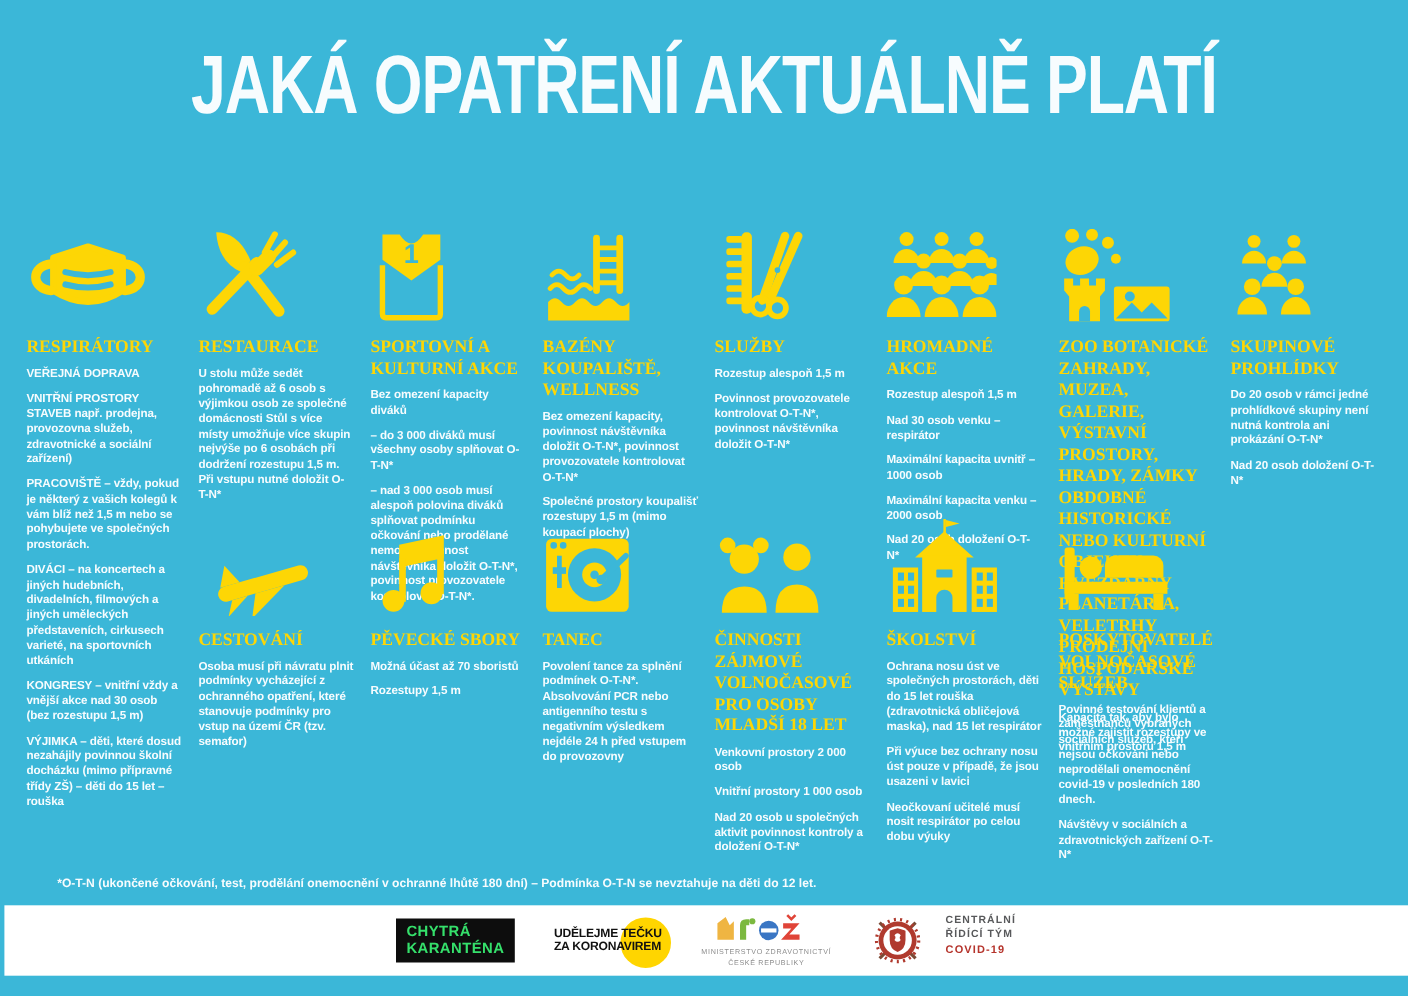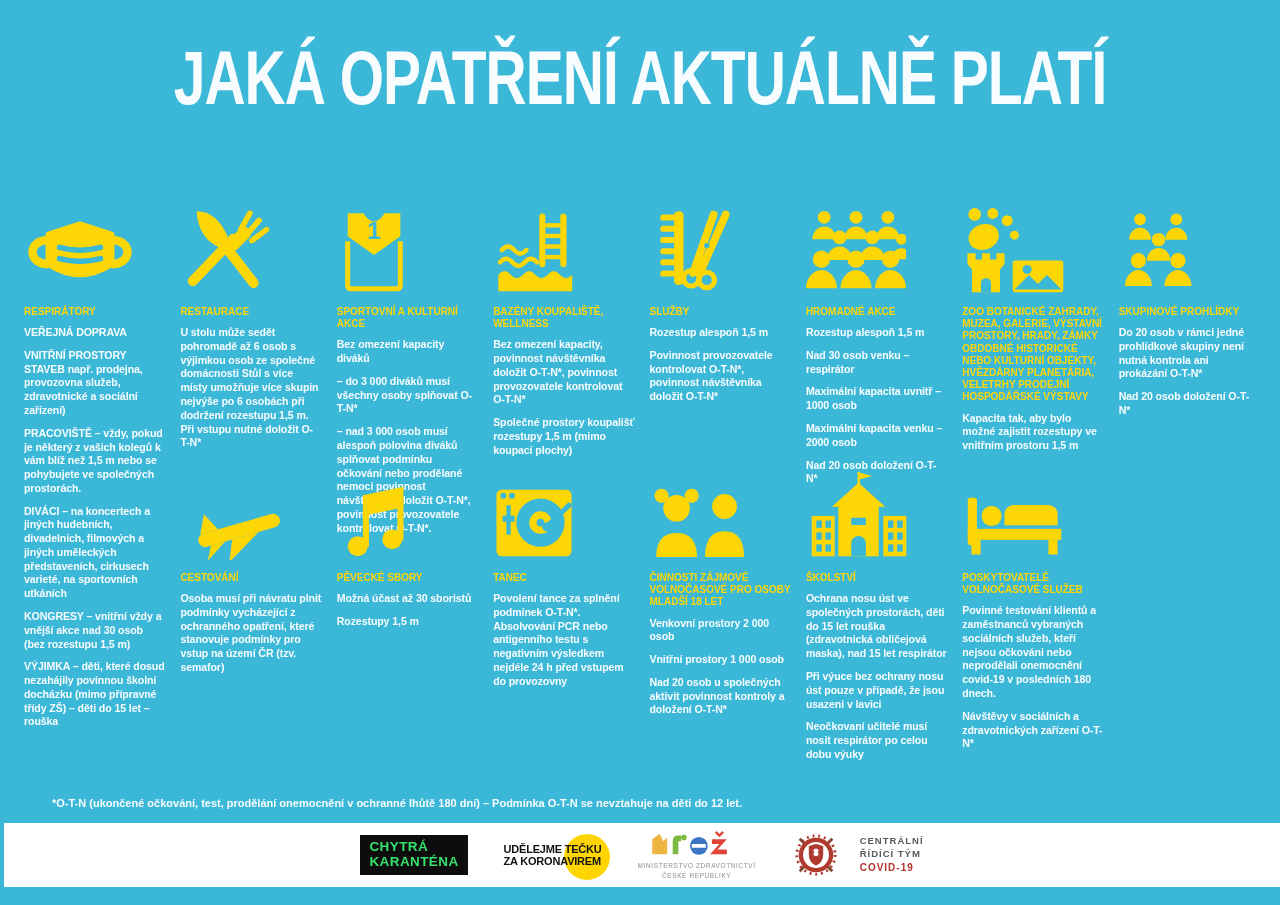--- a/index.html
+++ b/index.html
@@ -22,22 +22,22 @@
   .row{
     position:absolute;left:24px;width:1236px;
     display:grid;grid-template-columns:repeat(8,1fr);column-gap:15px;
   }
   .row-0{top:198px;}
   .row-1{top:476px;}
   .card{min-width:0;}
   .icon-box{height:96px;display:flex;align-items:flex-end;margin-bottom:12px;}
   .row-1 .icon-box{height:84px;}
   .card h3{
-    margin:0 0 8px;color:var(--yellow);font-size:10px;line-height:1.22;
-    font-weight:bold;letter-spacing:0px;
+    margin:0 0 8px;color:var(--yellow);font-size:16px;line-height:1.22;
+    font-weight:bold;letter-spacing:0px;font-family:Liberation Serif, serif;
   }
   .card p{
     margin:0 0 9px;color:var(--white);font-size:10.6px;line-height:1.3;
     font-weight:bold;letter-spacing:-0.1px;
   }
   .footnote{
     position:absolute;left:52px;top:797px;color:var(--white);
     font-size:11px;font-weight:bold;letter-spacing:0px;
   }
   .footer-bar{
@@ -46,21 +46,21 @@
   }
   .logo-chytra{
     background:#0d0d0d;color:#35e06b;padding:5px 9px;font-weight:bold;
     font-size:13.5px;line-height:1.08;letter-spacing:0.4px;
   }
   .logo-tecka{position:relative;font-weight:bold;color:#111;font-size:11px;line-height:1.12;letter-spacing:-0.2px;}
   .logo-tecka .dot{position:absolute;width:46px;height:46px;border-radius:50%;background:#ffd500;top:-9px;right:-8px;}
   .logo-tecka span{position:relative;}
   .logo-ministry{display:flex;flex-direction:column;align-items:center;gap:3px;}
   .logo-ministry .mz-text{color:#8f8f8f;font-size:6.5px;letter-spacing:0.6px;text-align:center;line-height:1.5;}
-  .logo-crt{display:flex;align-items:center;gap:20px;}
+  .logo-crt{display:flex;align-items:flex-start;gap:20px;}
   .logo-crt .crt-text{font-size:9.5px;font-weight:bold;color:#58595b;letter-spacing:1px;line-height:1.35;}
   .logo-crt .crt-covid{color:#b5342c;font-size:10px;letter-spacing:1px;}
 </style>
 </head>
 <body>
 
 <div class="poster">
   <div class="title">JAKÁ OPATŘENÍ AKTUÁLNĚ PLATÍ</div>
 
   <div class="row row-0">
@@ -236,21 +236,21 @@
         <div class="icon-box">
           <svg width="82" height="88" viewBox="0 0 95 100">
   <polygon points="30,26 77,16 77,40 30,50" fill="#fdd605"></polygon>
   <rect x="30" y="40" width="7" height="46" fill="#fdd605"></rect>
   <rect x="70" y="32" width="7" height="46" fill="#fdd605"></rect>
   <circle cx="24" cy="85" r="11.5" fill="#fdd605"></circle>
   <circle cx="64" cy="77" r="11.5" fill="#fdd605"></circle>
           </svg>
         </div>
         <h3>PĚVECKÉ SBORY</h3>
-        <p>Možná účast až 30 sboristů</p>
+        <p>Možná účast až 70 sboristů</p>
         <p>Rozestupy 1,5 m</p>
       </div>
       <div class="card" style="grid-column-start: 4;">
         <div class="icon-box">
           <svg width="82" height="74" viewBox="0 0 95 85">
   <rect x="4" y="4" width="87" height="77" rx="6" fill="#fdd605"></rect>
   <circle cx="12" cy="11" r="3.5" fill="#3bb7d8"></circle>
             <circle cx="22" cy="11" r="3.5" fill="#3bb7d8"></circle>
   <line x1="18" y1="22" x2="18" y2="56" stroke="#3bb7d8" stroke-width="5"></line>
   <rect x="11" y="34" width="14" height="7" fill="#3bb7d8"></rect>

